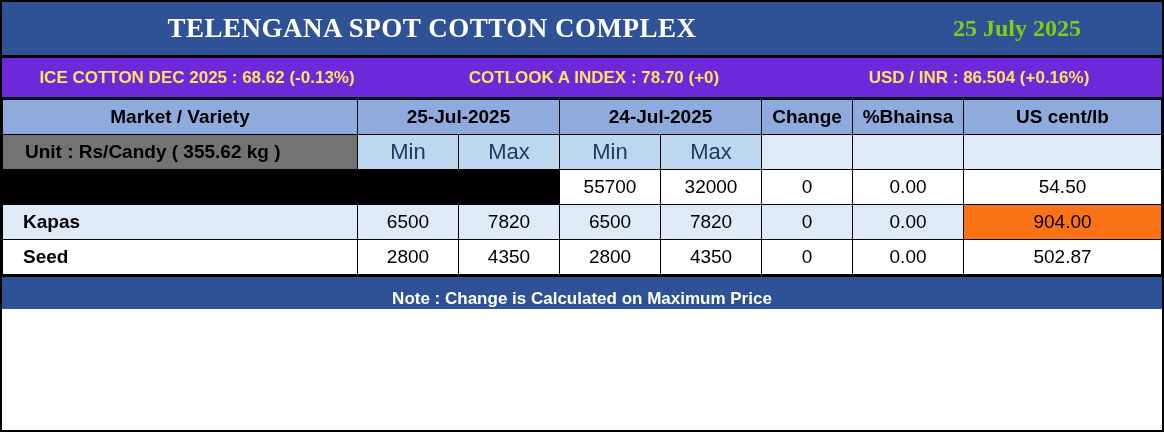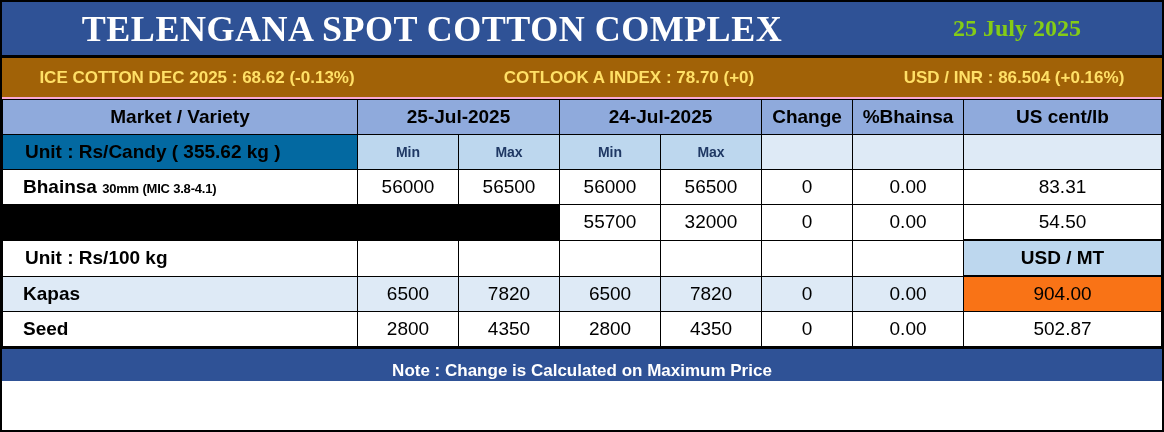--- a/index.html
+++ b/index.html
@@ -31,44 +31,43 @@
     position: relative;
   }
   .title-main {
     position: absolute;
     left: 0;
     right: 0;
     text-align: center;
     color: #ffffff;
     font-family: "Liberation Serif", serif;
     font-weight: bold;
-    font-size: 36px;
+    font-size: 27px;
     letter-spacing: 0.5px;
     padding-right: 300px;
   }
   .title-date {
     position: absolute;
     right: 0;
     width: 290px;
     text-align: center;
     color: #84cc16;
     font-family: "Liberation Serif", serif;
     font-weight: bold;
     font-size: 24px;
   }
 
   
   .quote-band {
     height: 41px;
-    background: #a16207;
-    border-bottom: 2px solid #f9a8d4;
+    background: #6d28d9;
+    border-bottom: 2px solid #0f172a;
     display: flex;
     align-items: center;
     box-sizing: border-box;
-    gap: 35px;
   }
   .quote-item {
     color: #FFE066;
     font-weight: bold;
     font-size: 17px;
     text-align: center;
     white-space: nowrap;
   }
   .q1 { flex: 0 0 390px; }
   .q2 { flex: 0 0 404px; }
@@ -97,28 +96,28 @@
     color: #FFFF00;
     font-weight: bold;
     font-size: 19px;
     height: 44px;
     border-bottom: 2px solid #000000;
   }
   .colhead td.cwide { font-size: 19px; }
 
   
   .minmax td {
-    background: #0369a1;
+    background: #737373;
     height: 37px;
   }
   .minmax td.mm {
     background: #BDD7EE;
     color: #1F3864;
-    font-weight: bold;
-    font-size: 14px;
+    font-weight: normal;
+    font-size: 22px;
   }
   .minmax td.blank-lt { background: #DEEAF6; }
   .minmax td.usdhdr   { background: #DEEAF6; }
 
   .unitcell {
     text-align: left !important;
     padding-left: 22px !important;
     color: #00AEEF;
     font-weight: bold;
     font-size: 18px;
@@ -220,52 +219,32 @@
       <td class="unitcell">Unit : Rs/Candy ( 355.62 kg )</td>
       <td class="mm">Min</td>
       <td class="mm">Max</td>
       <td class="mm">Min</td>
       <td class="mm">Max</td>
       <td class="blank-lt"></td>
       <td class="blank-lt"></td>
       <td class="usdhdr"></td>
     </tr>
 
-    <tr class="rowwhite">
-      <td class="varietycell"><span>Bhainsa</span> <span class="sub">30mm (MIC 3.8-4.1)</span></td>
-      <td class="num">56000</td>
-      <td class="num">56500</td>
-      <td class="num">56000</td>
-      <td class="num">56500</td>
-      <td class="num">0</td>
-      <td class="num">0.00</td>
-      <td class="num">83.31</td>
-    </tr>
 
     <tr class="rowwhite">
       <td class="blackcell"></td>
       <td class="blackcell"></td>
       <td class="blackcell"></td>
       <td class="num">55700</td>
       <td class="num">32000</td>
       <td class="num">0</td>
       <td class="num">0.00</td>
       <td class="num">54.50</td>
     </tr>
 
-    <tr class="rowwhite">
-      <td class="unitcell">Unit : Rs/100 kg</td>
-      <td></td>
-      <td></td>
-      <td></td>
-      <td></td>
-      <td></td>
-      <td></td>
-      <td class="usd-mt">USD / MT</td>
-    </tr>
 
     <tr class="rowstripe">
       <td class="varietycell"><span>Kapas</span></td>
       <td class="num">6500</td>
       <td class="num">7820</td>
       <td class="num">6500</td>
       <td class="num">7820</td>
       <td class="num">0</td>
       <td class="num">0.00</td>
       <td class="num" style="background:#f97316">904.00</td>

